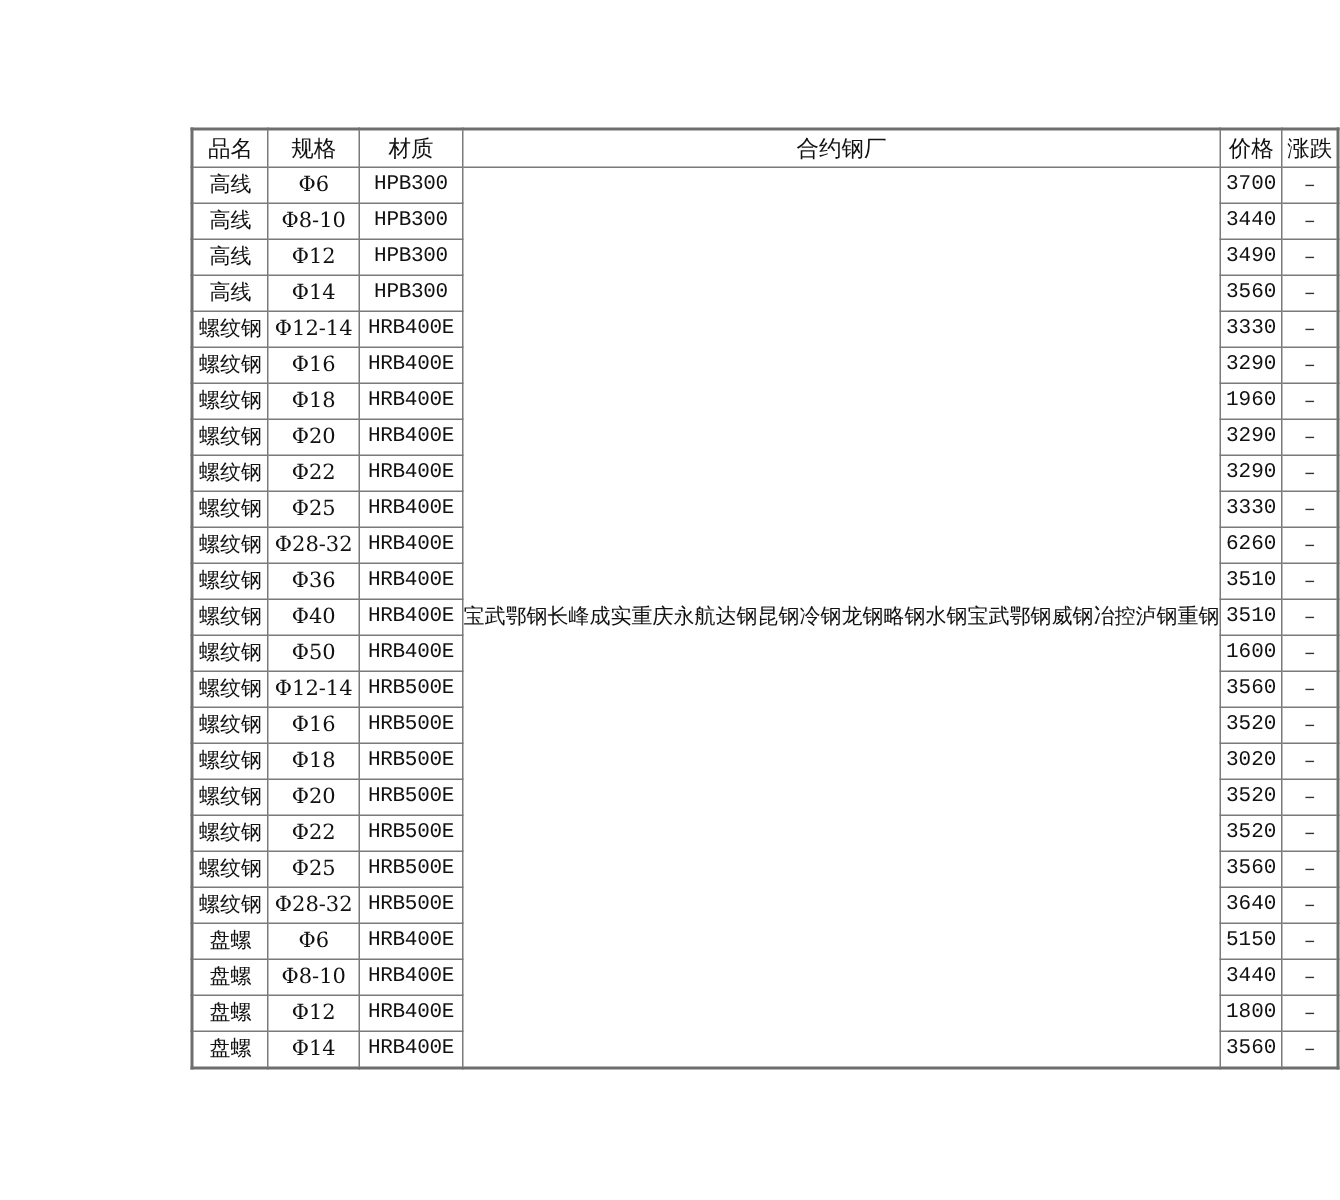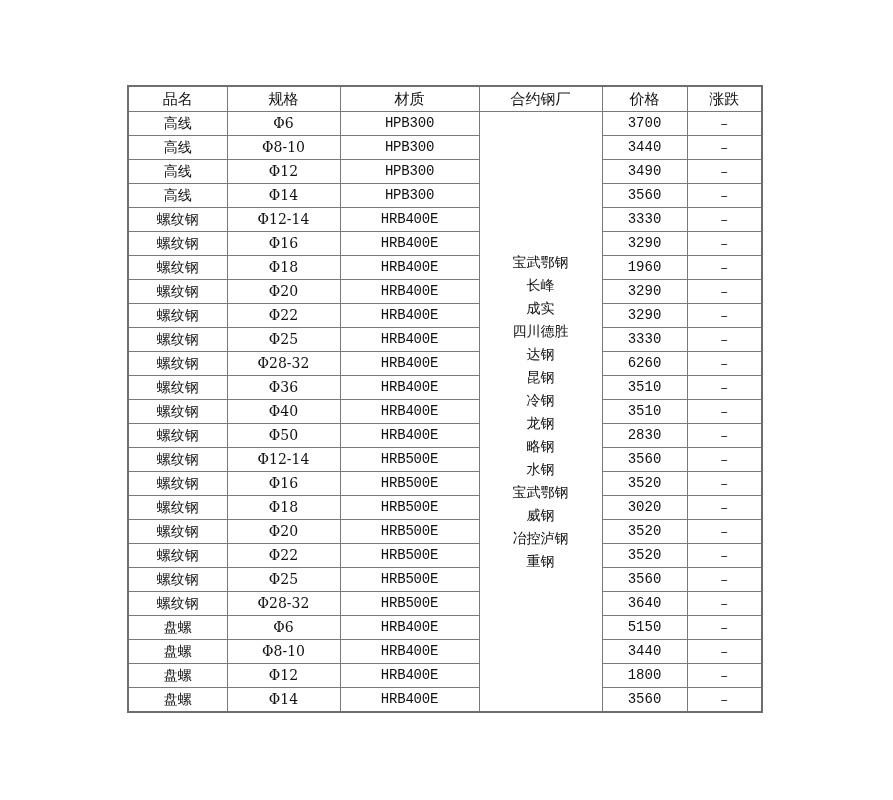--- a/index.html
+++ b/index.html
@@ -54,21 +54,21 @@
     td.price { font-family: Liberation Mono, monospace; font-size: 16px; }
     td.chg { font-size: 12px; color: #333; }
     td.mill-cell {
       vertical-align: middle;
       line-height: 23.5px;
       font-size: 15px;
       white-space: normal;
     }
     .mill-list {
       display: flex;
-      flex-direction: column;
+      flex-direction: row;
       align-items: center;
     }
     .mill-list span { display: block; }
   </style>
 </head>
 <body>
 
 <div class="sheet">
   <table class="price-table">
     <colgroup>
@@ -92,21 +92,21 @@
     <tbody id="tbody">
         <tr>
           <td class="cn">高线</td>
           <td class="spec">Φ6</td>
           <td class="mat">HPB300</td>
           <td class="mill-cell" rowspan="25">
             <div class="mill-list">
               <span>宝武鄂钢</span>
               <span>长峰</span>
               <span>成实</span>
-              <span>四川德胜</span>
+              <span>重庆永航</span>
               <span>达钢</span>
               <span>昆钢</span>
               <span>冷钢</span>
               <span>龙钢</span>
               <span>略钢</span>
               <span>水钢</span>
               <span>宝武鄂钢</span>
               <span>威钢</span>
               <span>冶控泸钢</span>
               <span>重钢</span>
@@ -196,21 +196,21 @@
           <td class="cn">螺纹钢</td>
           <td class="spec">Φ40</td>
           <td class="mat">HRB400E</td>
           <td class="price">3510</td>
           <td class="chg">–</td>
         </tr>
         <tr>
           <td class="cn">螺纹钢</td>
           <td class="spec">Φ50</td>
           <td class="mat">HRB400E</td>
-          <td class="price">2830</td>
+          <td class="price">1600</td>
           <td class="chg">–</td>
         </tr>
         <tr>
           <td class="cn">螺纹钢</td>
           <td class="spec">Φ12-14</td>
           <td class="mat">HRB500E</td>
           <td class="price">3560</td>
           <td class="chg">–</td>
         </tr>
         <tr>

